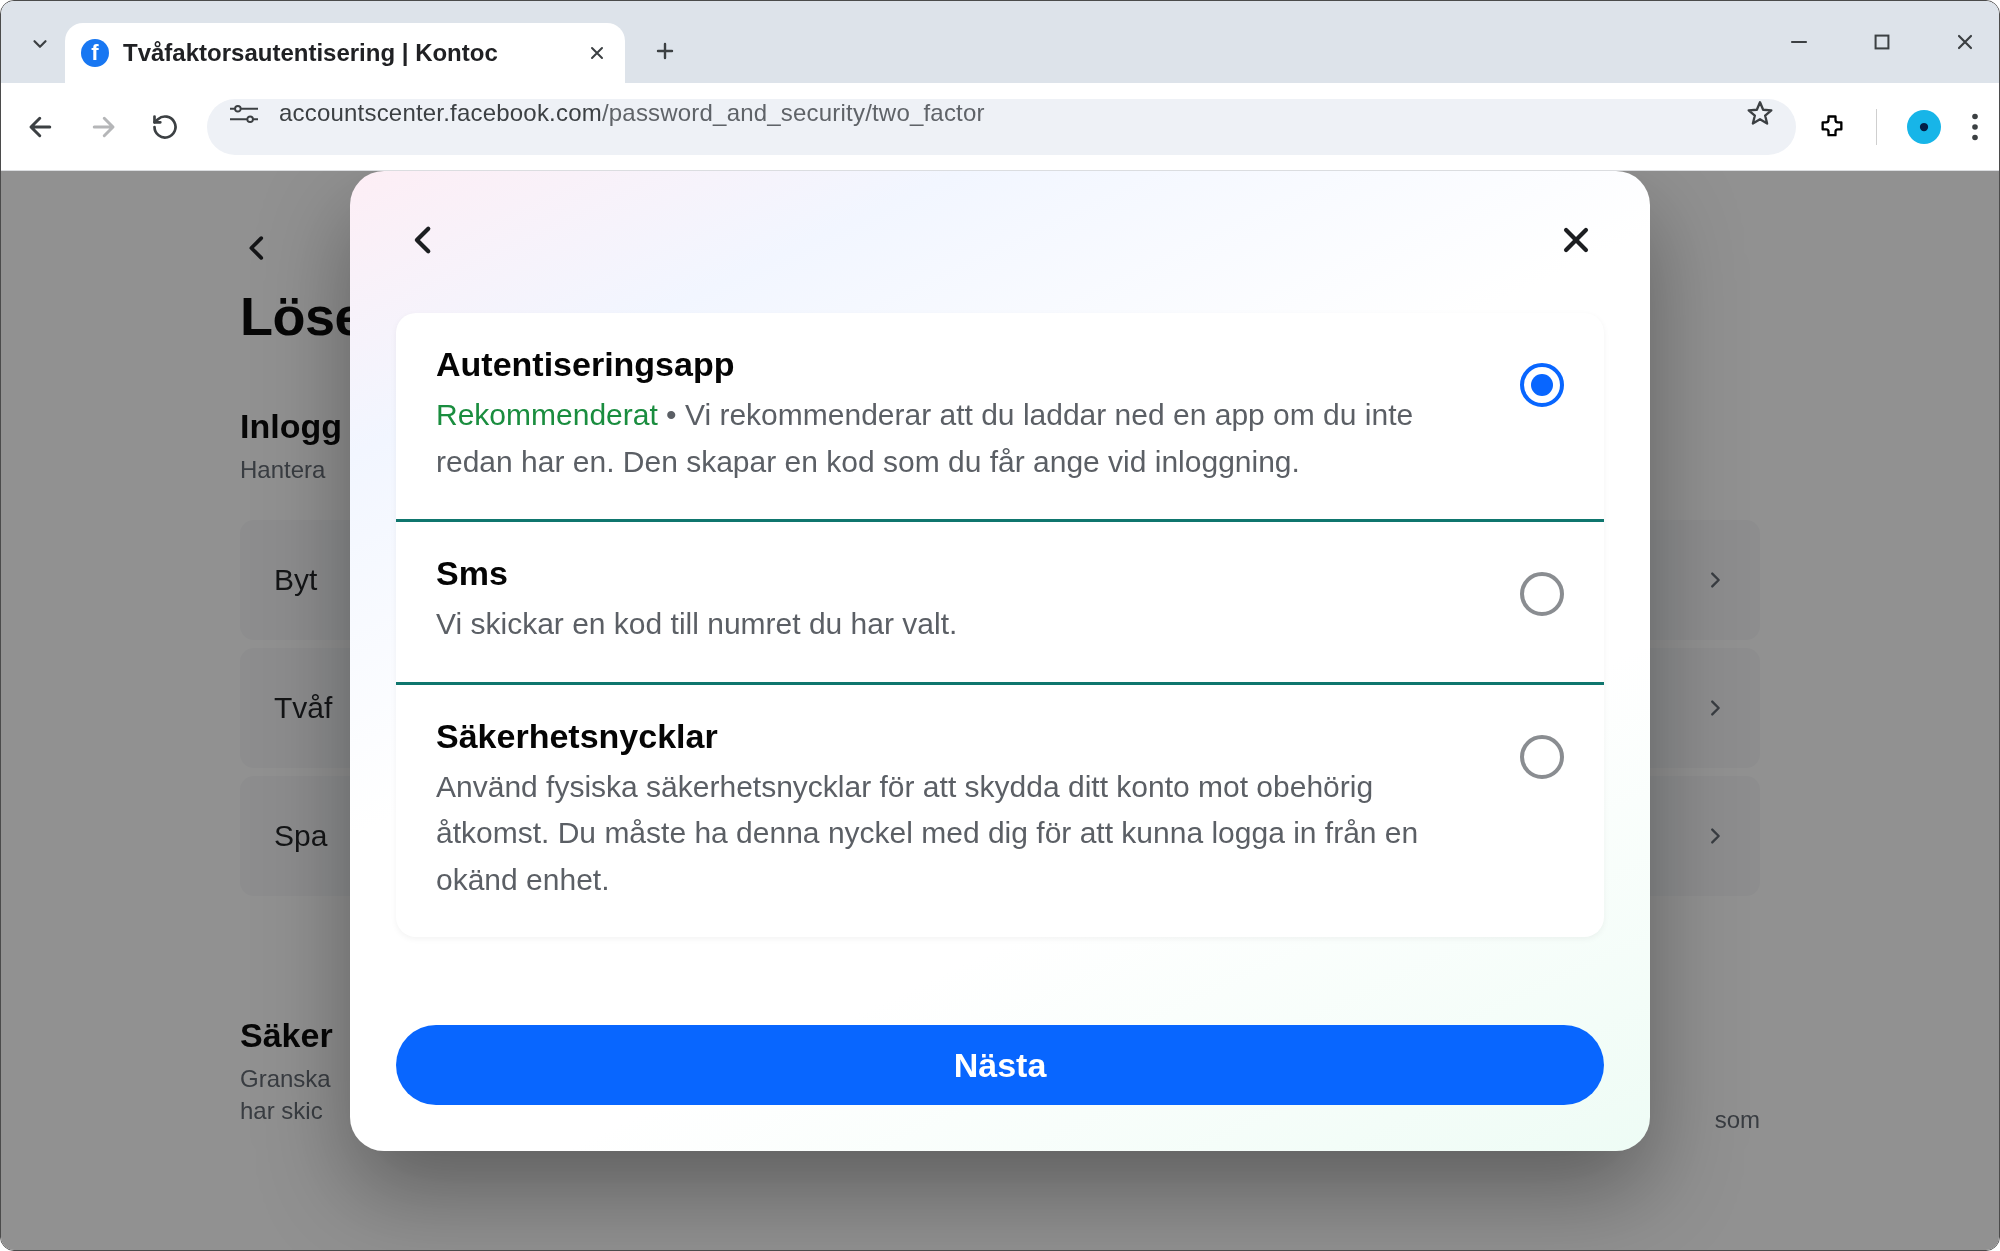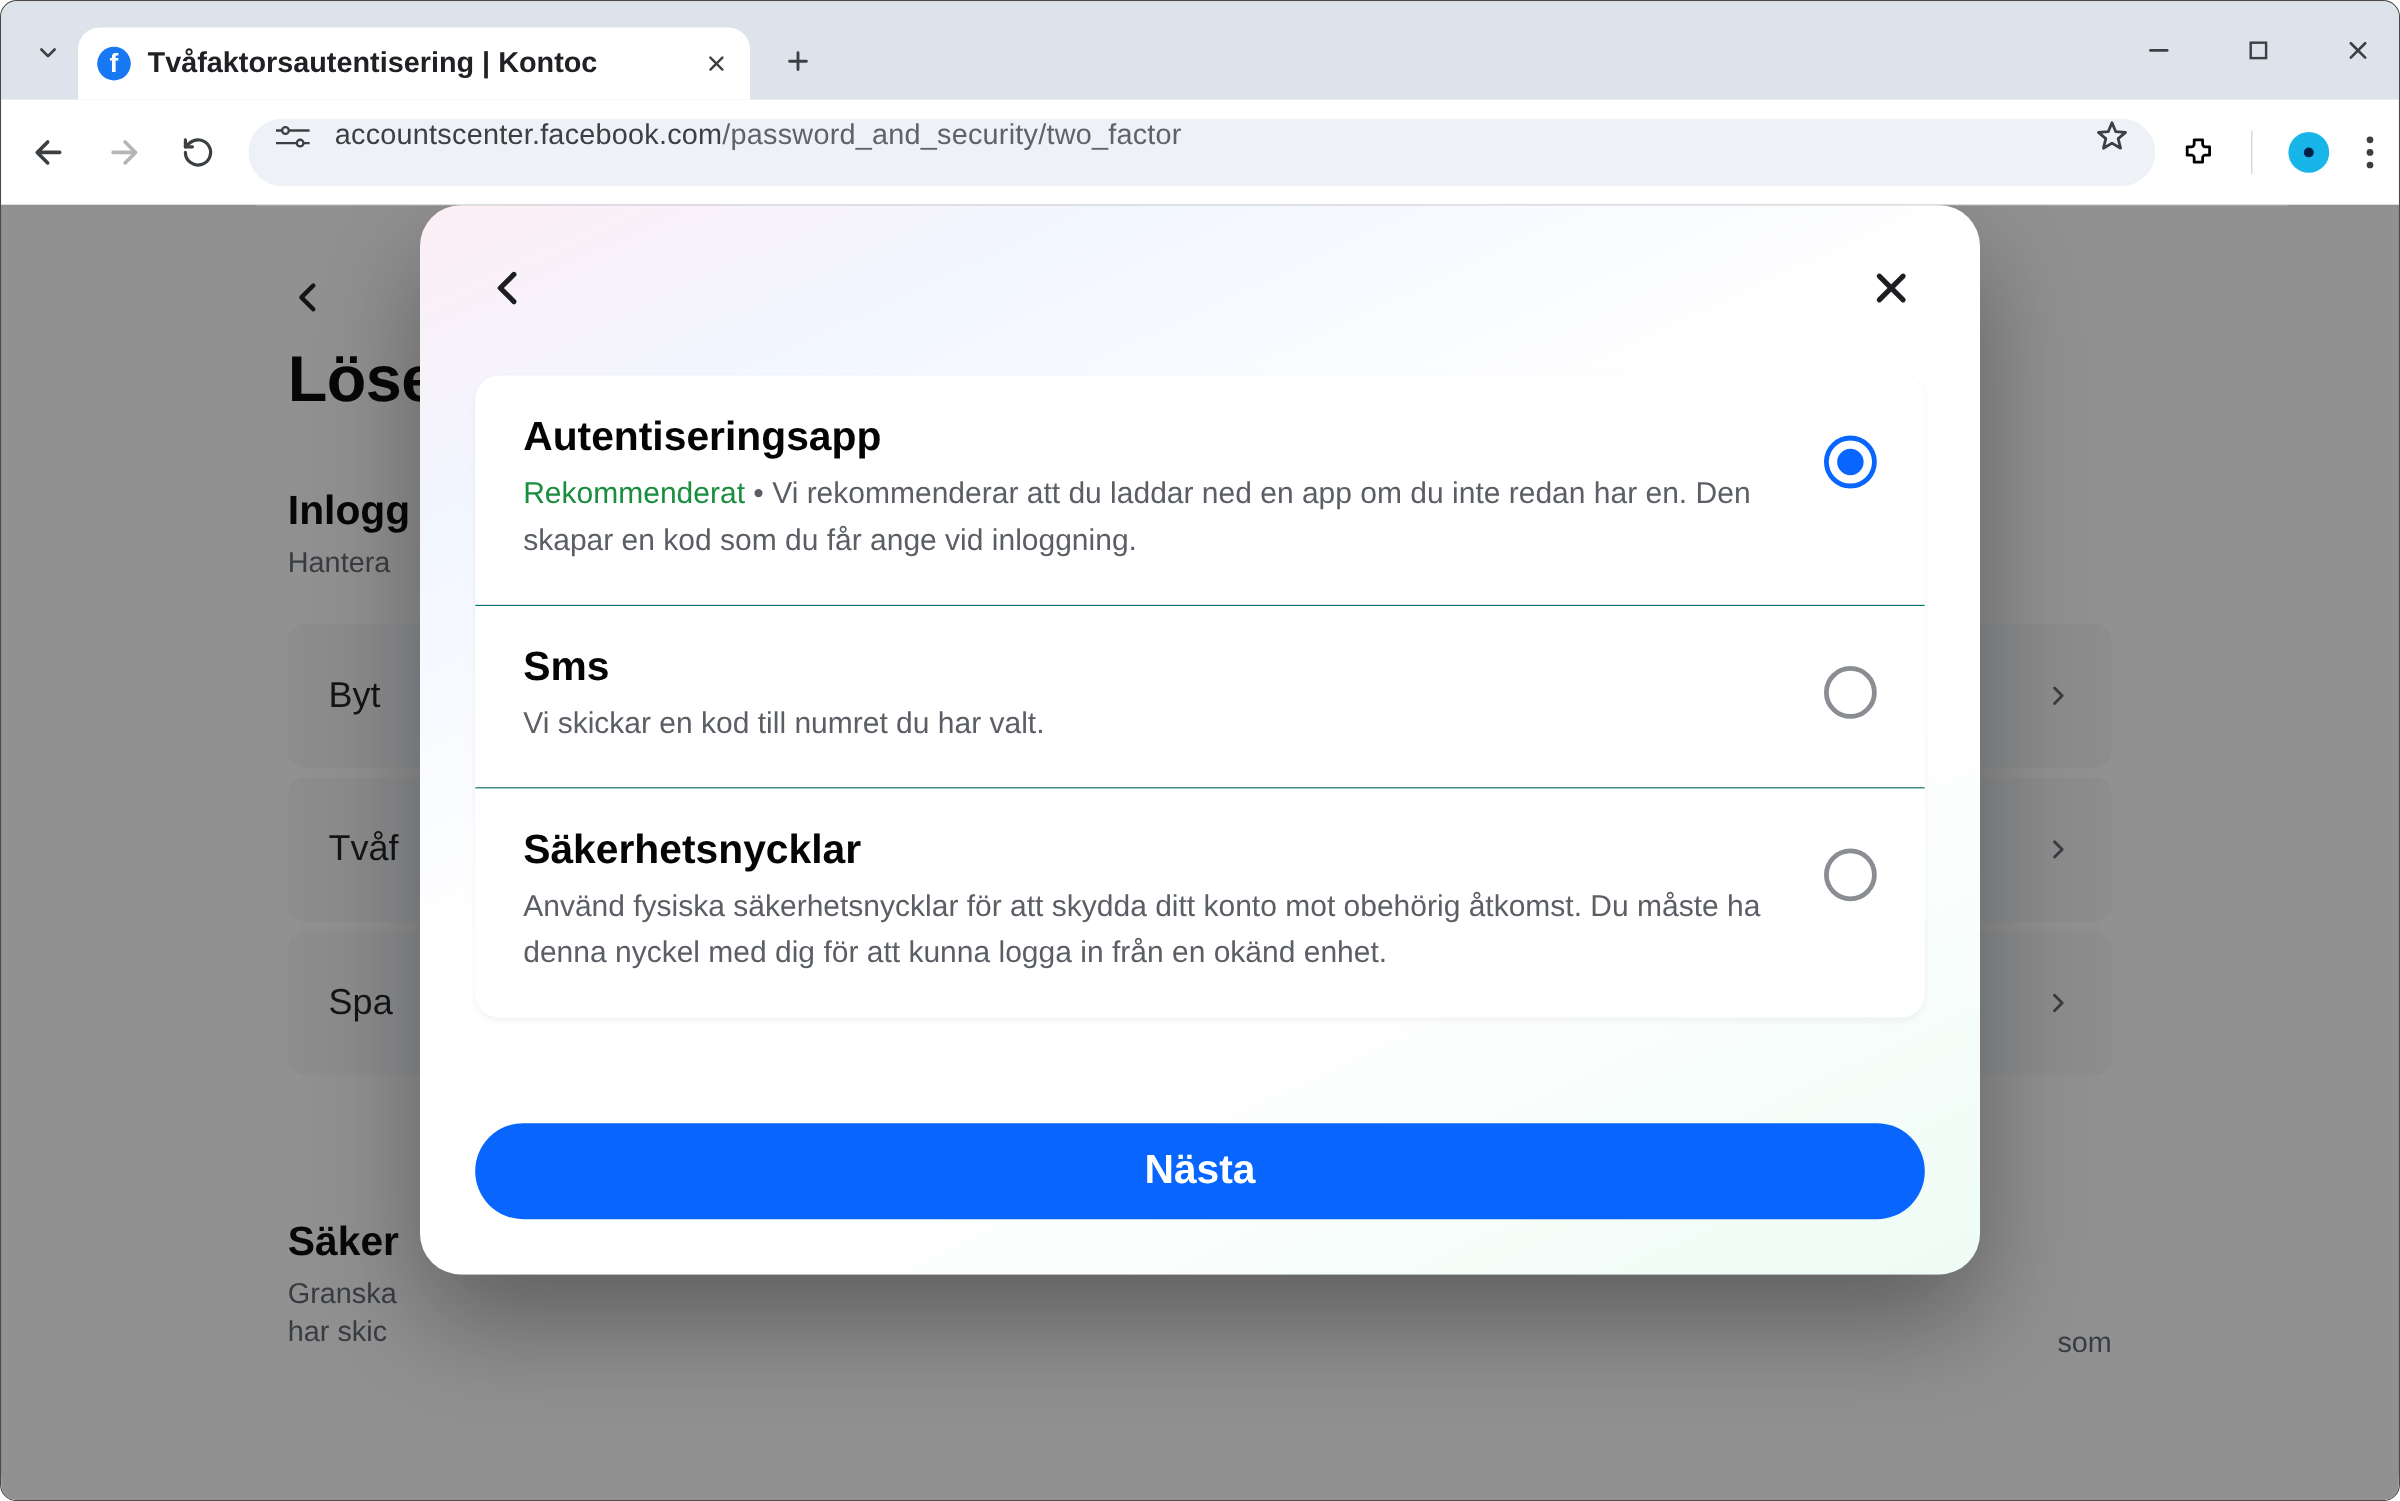--- a/index.html
+++ b/index.html
@@ -196,31 +196,31 @@
   .option-card {
     background:#fff;
     border-radius: 20px;
     margin-top: 38px;
     overflow:hidden;
     box-shadow: 0 2px 6px rgba(0,0,0,0.05);
   }
   .opt {
     display:flex; align-items:flex-start; gap: 30px;
     padding: 32px 40px 34px;
-    border-bottom: 1px solid #0f766e;
+    border-bottom: 3px solid #0f766e;
   }
   .opt:last-child { border-bottom:none; }
   .opt-main { flex:1; }
   .opt-title {
     font-size: 34px;
     font-weight: 700;
     color:#050505;
     margin-bottom: 8px;
   }
-  .opt-desc { font-size: 25px; color:#5b5f65; line-height:1.55;}
+  .opt-desc { font-size: 30px; color:#5b5f65; line-height:1.55;}
   .opt-desc .recommended { color:#1a8d3f; font-weight:500;}
   .radio {
     width: 44px; height: 44px; border-radius:50%;
     border: 4px solid #8a8d91;
     margin-top: 18px;
     flex-shrink:0;
     display:flex; align-items:center; justify-content:center;
   }
   .radio.selected { border-color:#0866ff;}
   .radio.selected::after {

